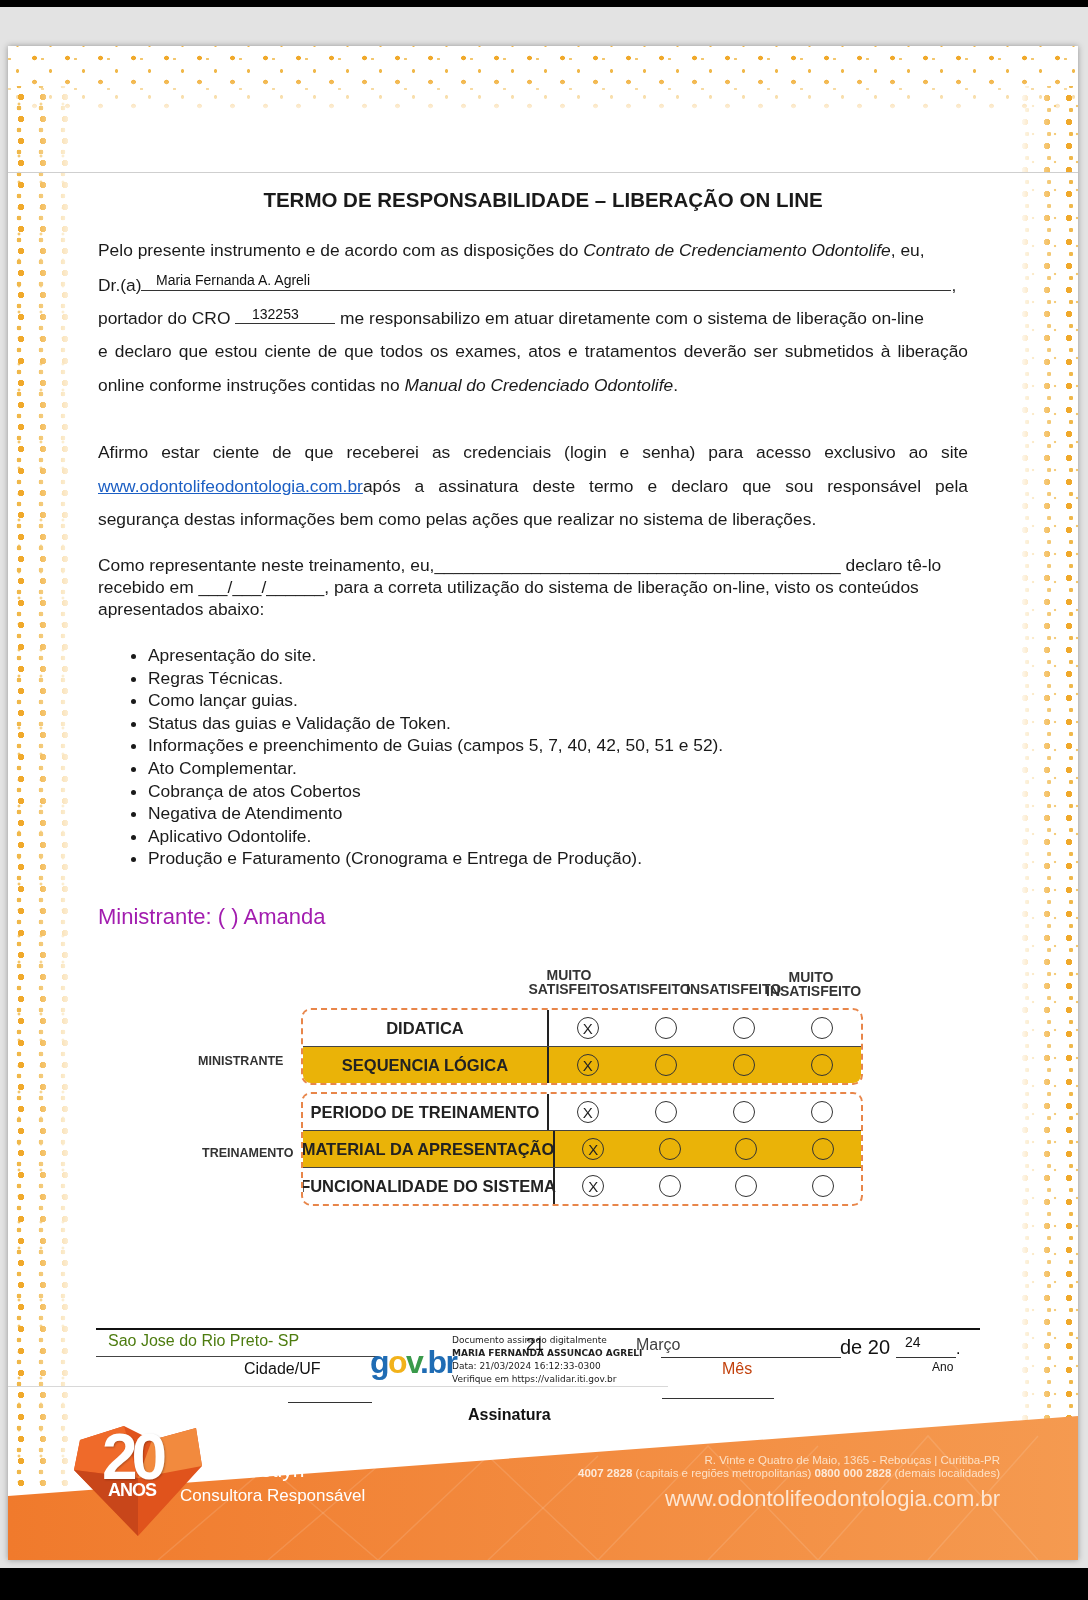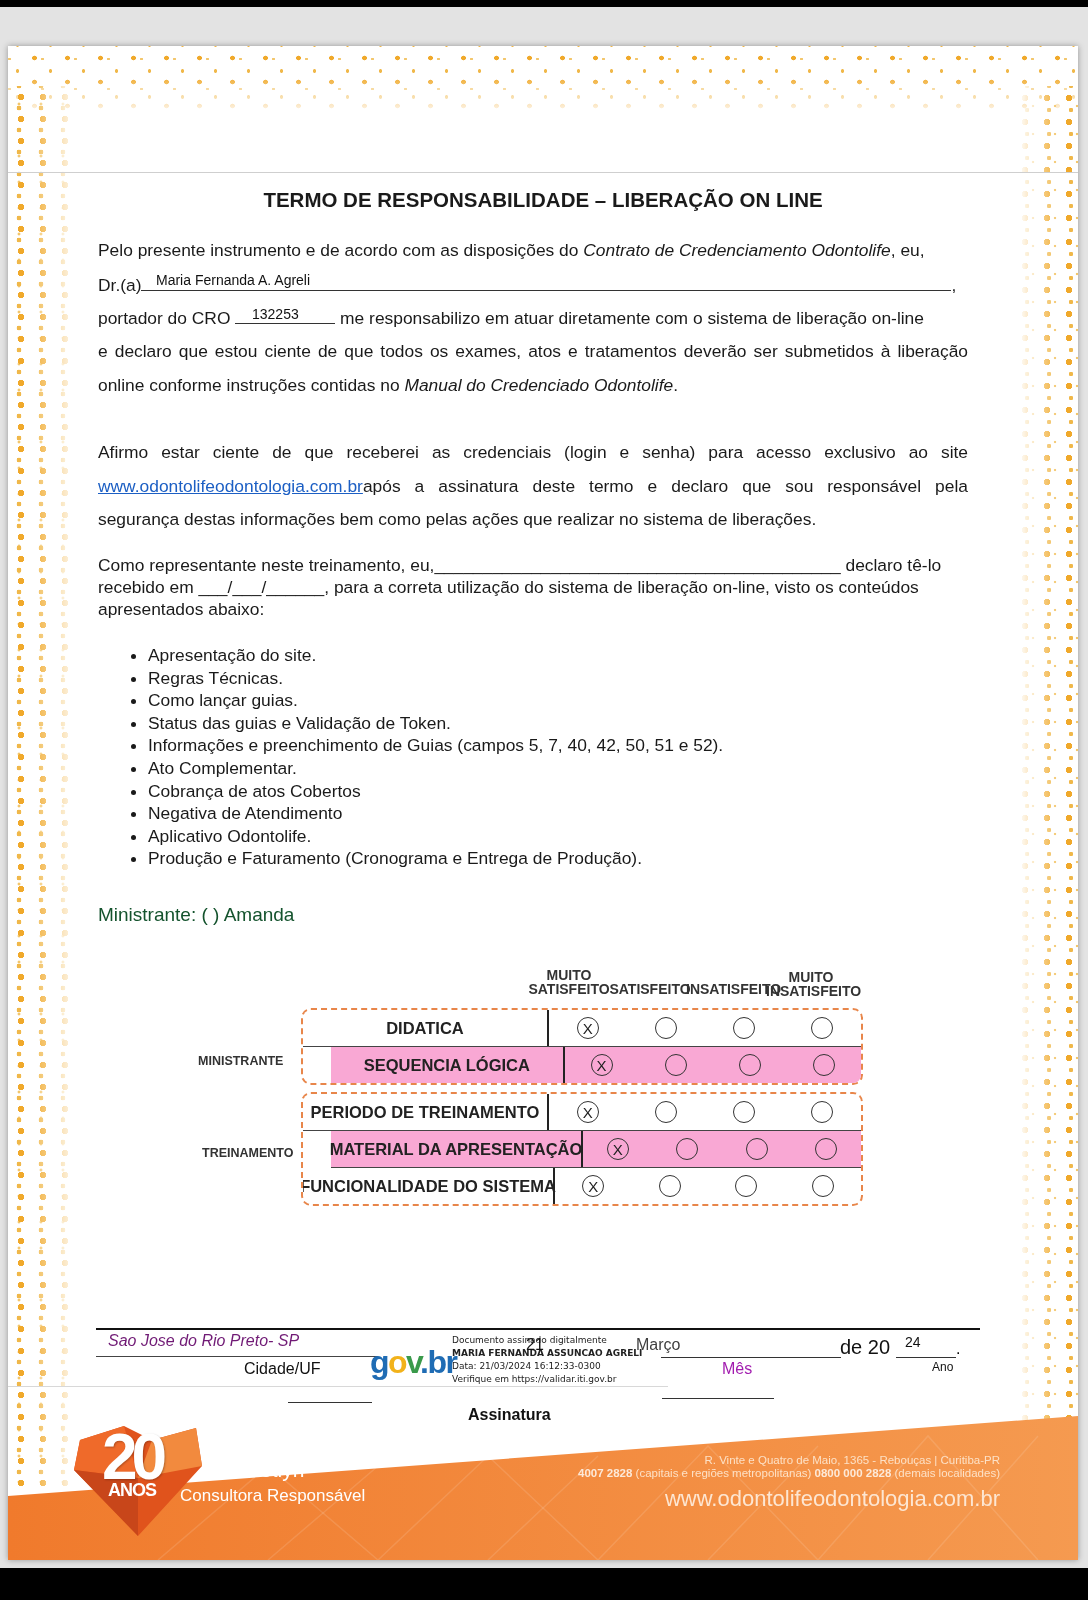--- a/index.html
+++ b/index.html
@@ -64,48 +64,48 @@
   }
   .body-text { position: absolute; left: 90px; width: 870px; font-size: 17.4px; color: #1a1a1a; }
   .line { position: absolute; left: 0; white-space: nowrap; }
   .just { text-align: justify; text-align-last: justify; width: 870px; }
   .fill { position: absolute; font-size: 14px; color: #111; }
   .uline { display: inline-block; border-bottom: 1.3px solid #333; vertical-align: baseline; }
   a.link { color: #1c5fc4; text-decoration: underline; }
   ul.topics { position: absolute; left: 110px; top: 598px; margin: 0; padding: 0 0 0 30px; font-size: 17.4px; color: #1a1a1a; line-height: 22.6px; }
   ul.topics li { padding-left: 0; }
 
-  .ministrante { position: absolute; left: 90px; top: 858px; font-size: 19px; color: #14532d; }
+  .ministrante { position: absolute; left: 90px; top: 858px; font-size: 22px; color: #a21caf; }
 
   .survey { position: absolute; left: 180px; top: 920px; width: 700px; height: 260px; font-family: "Liberation Sans", sans-serif; }
   .col-h { position: absolute; width: 90px; text-align: center; font-size: 14px; font-weight: bold; color: #333; line-height: 14px; }
   .group { position: absolute; left: 113px; width: 558px; border: 2px dashed #e8864a; border-radius: 10px; overflow: hidden; }
   .row { position: relative; height: 36px; border-bottom: 1.5px solid #444; display: flex; align-items: center; }
   .row:last-child { border-bottom: none; }
-  .row.shade { background: #f9a8d4; margin-left: 28px; }
+  .row.shade { background: #eab308; }
   .row .lbl { width: 250px; text-align: center; font-weight: bold; font-size: 16.5px; color: #222; border-right: 2px solid #222; height: 100%; display: flex; align-items: center; justify-content: center; white-space: nowrap; }
   .row .opt { width: 80px; display: flex; justify-content: center; }
   .circle { width: 20px; height: 20px; border: 1.5px solid #333; border-radius: 50%; display: flex; align-items: center; justify-content: center; font-size: 15px; line-height: 1; color: #222; }
   .grp-label { position: absolute; font-size: 12.5px; font-weight: bold; color: #333; }
 
   .obs { position: absolute; left: 90px; top: 1222px; font-size: 18px; color: #1a1a1a; white-space: nowrap; }
 
   .sig-rule-thick { position: absolute; left: 88px; top: 1282px; width: 884px; height: 2px; background: #111; }
-  .city { position: absolute; left: 100px; top: 1286px; font-size: 16px; color: #701a75; font-style: italic; }
+  .city { position: absolute; left: 100px; top: 1286px; font-size: 16px; color: #4d7c0f; }
   .city-rule { position: absolute; left: 88px; top: 1310px; width: 282px; height: 1px; background: #444; }
   .city-label { position: absolute; left: 236px; top: 1314px; font-size: 16px; color: #111; }
   .thin-rule { position: absolute; left: 0; top: 1340px; width: 660px; height: 1px; background: #d8d8d8; }
   .govbr { position: absolute; left: 362px; top: 1298px; font-size: 32px; font-weight: bold; letter-spacing: -1.5px; font-family: "Liberation Sans", sans-serif; }
   .govbr .g { color: #1f6cb4; } .govbr .o { color: #f2b21a; } .govbr .v { color: #3a9a4b; } .govbr .dot { color: #1f6cb4; } .govbr .br { color: #1f6cb4; }
   .stamp { position: absolute; left: 444px; top: 1288px; font-size: 9px; color: #222; line-height: 13px; font-family: "DejaVu Sans", sans-serif; }
   .stamp .nm { font-weight: bold; font-size: 9px; }
   .stamp-day { position: absolute; left: 518px; top: 1290px; font-size: 16px; color: #111; }
   .month { position: absolute; left: 628px; top: 1290px; font-size: 16px; color: #404040; }
   .month-rule { position: absolute; left: 653px; top: 1311px; width: 180px; height: 1px; background: #333; }
-  .month-label { position: absolute; left: 714px; top: 1314px; font-size: 16px; color: #a21caf; }
+  .month-label { position: absolute; left: 714px; top: 1314px; font-size: 16px; color: #c2410c; }
   .de20 { position: absolute; left: 832px; top: 1290px; font-size: 20px; color: #111; }
   .year { position: absolute; left: 897px; top: 1288px; font-size: 14px; color: #111; }
   .year-rule { position: absolute; left: 888px; top: 1311px; width: 60px; height: 1px; background: #333; }
   .year-dot { position: absolute; left: 948px; top: 1294px; font-size: 16px; }
   .year-label { position: absolute; left: 924px; top: 1314px; font-size: 12px; color: #111; }
   .short-rule1 { position: absolute; left: 280px; top: 1356px; width: 84px; height: 1px; background: #333; }
   .short-rule2 { position: absolute; left: 654px; top: 1352px; width: 112px; height: 1px; background: #333; }
   .assinatura { position: absolute; left: 460px; top: 1360px; font-size: 16px; font-weight: bold; color: #111; }
 
   .footer { position: absolute; left: 0; top: 1330px; width: 1070px; height: 184px; }

